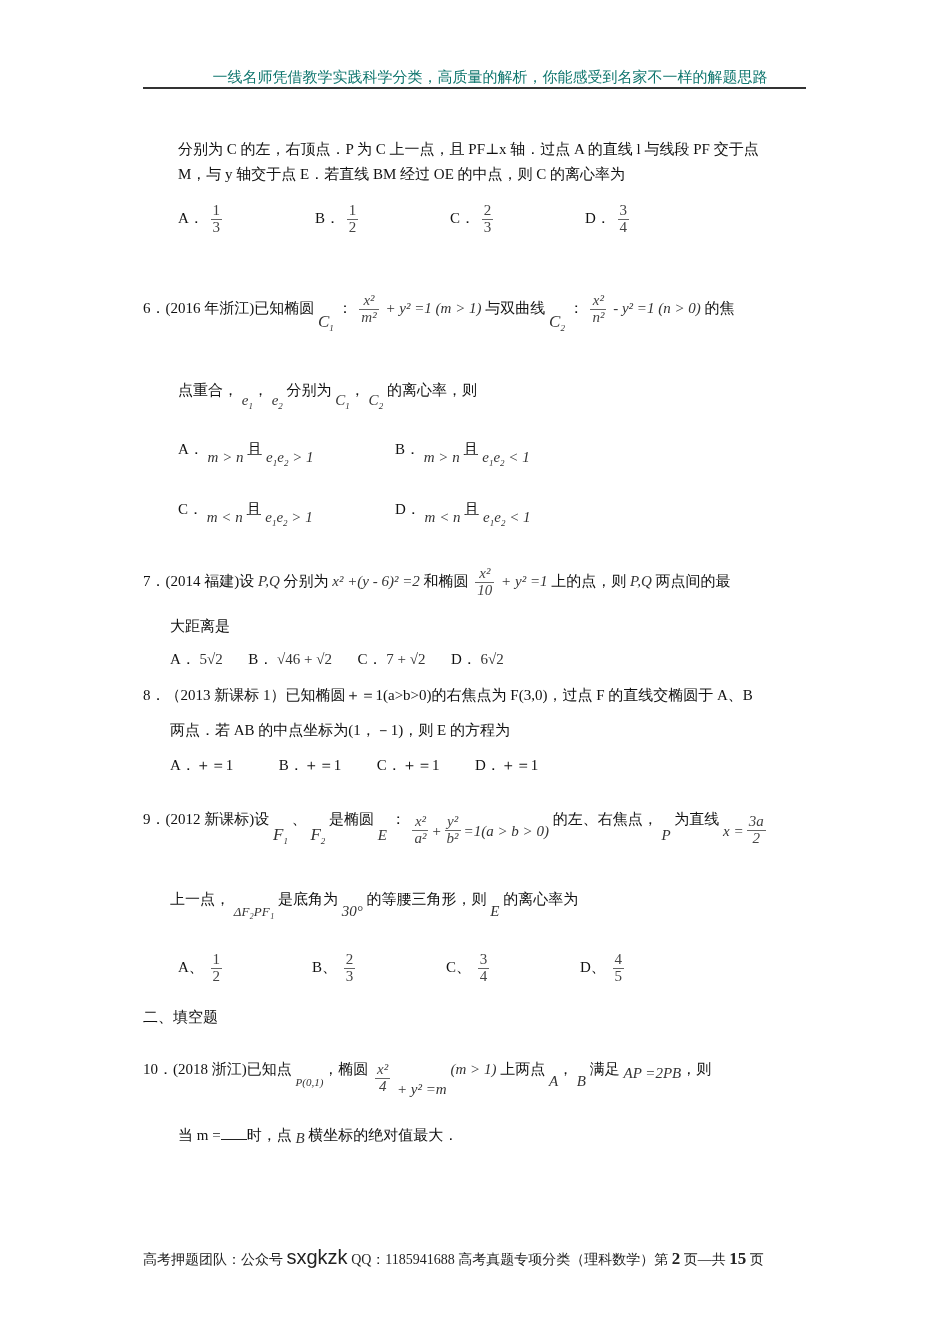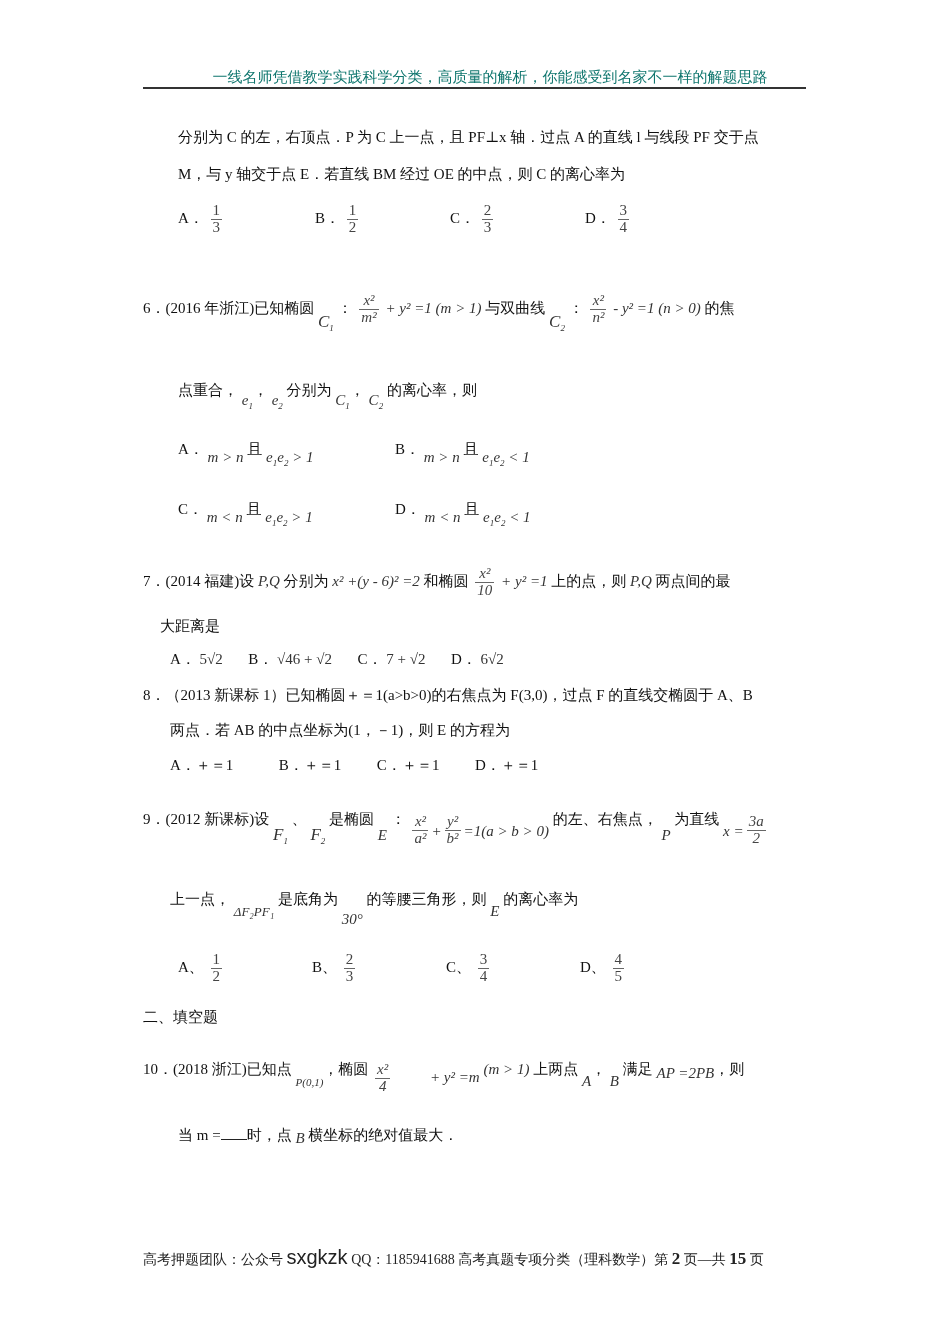--- a/index.html
+++ b/index.html
@@ -28,21 +28,21 @@
   .footer .brand { font-family: "Liberation Sans", "DejaVu Sans", sans-serif; font-size: 20px; }
   .footer b { font-size: 17px; }
   .blank { display: inline-block; width: 26px; border-bottom: 1px solid #222; height: 12px; vertical-align: baseline; }
 </style>
 </head>
 <body>
 
 <div class="abs header-text">一线名师凭借教学实践科学分类，高质量的解析，你能感受到名家不一样的解题思路</div>
 <div class="abs header-rule"></div>
 
-<div class="abs" style="left:178px; top:128px;">分别为 C 的左，右顶点．P 为 C 上一点，且 PF⊥x 轴．过点 A 的直线 l 与线段 PF 交于点</div>
+<div class="abs" style="left:178px; top:140px;">分别为 C 的左，右顶点．P 为 C 上一点，且 PF⊥x 轴．过点 A 的直线 l 与线段 PF 交于点</div>
 <div class="abs" style="left:178px; top:165px;">M，与 y 轴交于点 E．若直线 BM 经过 OE 的中点，则 C 的离心率为</div>
 <div class="abs opt" style="left:178px; top:203px;">
   <span>A．</span>
   <span class="frac"><span class="num">1</span><span>3</span></span>
 </div>
 <div class="abs opt" style="left:315px; top:203px;">
   <span>B．</span>
   <span class="frac"><span class="num">1</span><span>2</span></span>
 </div>
 <div class="abs opt" style="left:450px; top:203px;">
@@ -108,21 +108,21 @@
   <span class="math">P,Q</span>
   <span>分别为</span>
   <span class="math">x² +(y - 6)² =2</span>
   <span>和椭圆</span>
   <span class="frac math"><span class="num">x²</span><span>10</span></span>
   <span class="math">+ y² =1</span>
   <span>上的点，则</span>
   <span class="math">P,Q</span>
   <span>两点间的最</span>
 </div>
-<div class="abs" style="left:160px; top:617px;">大距离是</div>
+<div class="abs" style="left:170px; top:617px;">大距离是</div>
 <div class="abs opt" style="left:170px; top:650px;">
   <span><span>A．</span> <span class="m">5√2</span></span>
   <span style="display:inline-block; width:18px;"></span>
   <span><span>B．</span> <span class="m">√46 + √2</span></span>
   <span style="display:inline-block; width:18px;"></span>
   <span><span>C．</span> <span class="m">7 + √2</span></span>
   <span style="display:inline-block; width:18px;"></span>
   <span><span>D．</span> <span class="m">6√2</span></span>
 </div>
 
@@ -149,21 +149,21 @@
   <span class="frac math" style="position:relative; top:10px;"><span class="num">x²</span><span>a²</span></span><span class="math" style="position:relative; top:12px;">+</span><span class="frac math" style="position:relative; top:10px;"><span class="num">y²</span><span>b²</span></span><span class="math" style="position:relative; top:12px;">=1(a &gt; b &gt; 0)</span>
   <span>的左、右焦点，</span>
   <span class="math" style="position:relative; top:16px;">P</span>
   <span>为直线</span>
   <span class="math" style="position:relative; top:12px;">x =</span><span class="frac math" style="position:relative; top:10px;"><span class="num">3a</span><span>2</span></span>
 </div>
 <div class="abs" style="left:170px; top:890px;">
   <span>上一点，</span>
   <span class="math" style="font-size:13px; position:relative; top:12px;">ΔF₂PF₁</span>
   <span>是底角为</span>
-  <span class="math" style="position:relative; top:20px;">30°</span>
+  <span class="math" style="position:relative; top:12px;">30°</span>
   <span>的等腰三角形，则</span>
   <span class="math" style="position:relative; top:12px;">E</span>
   <span>的离心率为</span>
 </div>
 <div class="abs opt" style="left:178px; top:952px;">
   <span>A、</span>
   <span class="frac"><span class="num">1</span><span>2</span></span>
 </div>
 <div class="abs opt" style="left:312px; top:952px;">
   <span>B、</span>
@@ -177,21 +177,21 @@
   <span>D、</span>
   <span class="frac"><span class="num">4</span><span>5</span></span>
 </div>
 
 <div class="abs" style="left:143px; top:1008px;">二、填空题</div>
 
 <div class="abs" style="left:143px; top:1054px;">
   <span>10．(2018 浙江)已知点</span>
   <span class="math" style="font-size:11px; position:relative; top:12px;">P(0,1)</span><span>，椭圆</span>
   <span class="frac math" style="position:relative; top:8px;"><span class="num">x²</span><span>4</span></span>
-  <span class="math" style="position:relative; top:8px;margin-left:33px;">+ y² =m</span>
+  <span class="math" style="position:relative; top:20px;">+ y² =m</span>
   <span class="math">(m &gt; 1)</span>
   <span>上两点</span>
   <span class="math" style="position:relative; top:12px;">A</span>，
   <span class="math" style="position:relative; top:12px;">B</span>
   <span>满足</span>
   <span class="math" style="position:relative; top:4px;">AP =2PB</span><span>，则</span>
 </div>
 <div class="abs" style="left:178px; top:1126px;">
   <span>当 m =</span><span class="blank"></span><span>时，点</span>
   <span class="math" style="position:relative; top:3px;">B</span>

